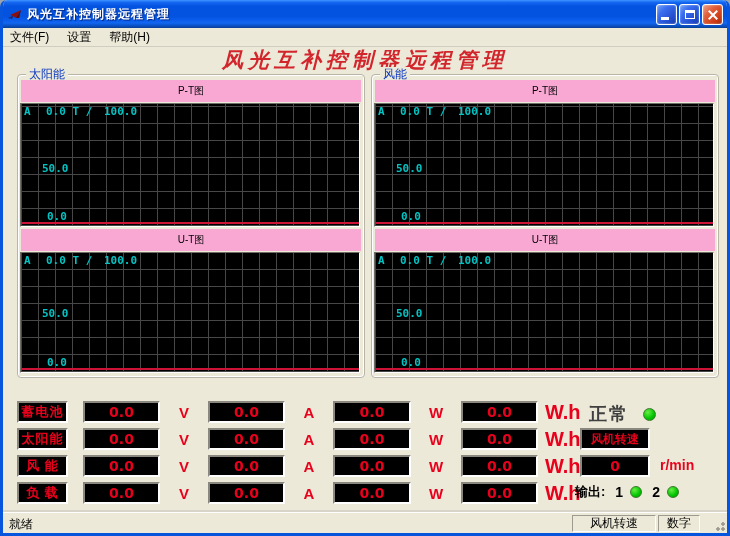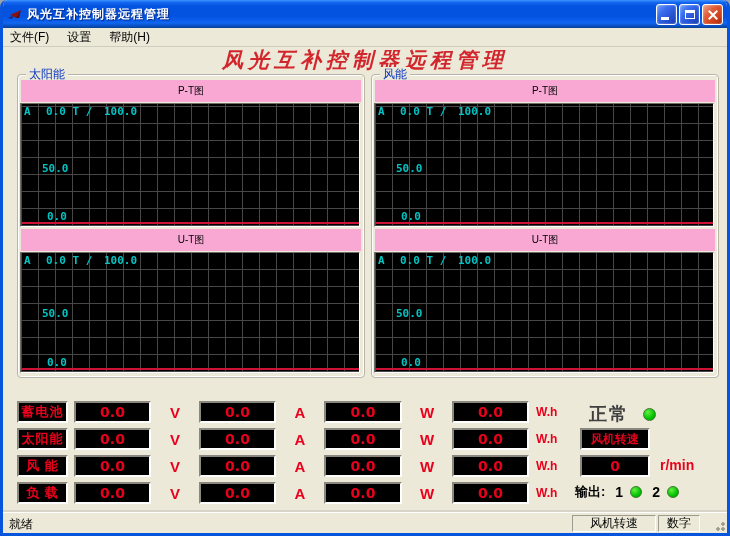--- a/index.html
+++ b/index.html
@@ -91,25 +91,25 @@
   .trace{ position:absolute; left:0; right:0; bottom:2px; height:2px; background:#cc1335; }
 
   
   .rrow{ position:absolute; left:14px; height:22px; display:flex; align-items:center; }
   .lcd{
     height:22px; background:#000;
     border-top:2px solid #8a887e; border-left:2px solid #8a887e;
     border-right:2px solid #fff; border-bottom:2px solid #fff;
     color:#e8001c; font-weight:bold; display:flex; align-items:center; justify-content:center;
   }
-  .lcd.lbl{ width:51px; font-size:13px; letter-spacing:1px; margin-right:6px; }
+  .lcd.lbl{ width:51px; font-size:13px; letter-spacing:1px; margin-right:15px; }
   .lcd.val{ width:77px; font-size:14px; font-family:"DejaVu Sans", sans-serif; }
   .unit{ color:#e8001c; font-weight:bold; font-size:15px; text-align:center; }
   .unit.v{ width:48px; } .unit.a{ width:48px; } .unit.w{ width:50px; }
-  .unit.wh{ width:40px; text-align:left; padding-left:7px; font-size:12px; }
+  .unit.wh{ width:40px; text-align:left; padding-left:7px; font-size:20px; }
   .lcd.val.w3{ width:78px; }
 
   
   .normal-wrap{ position:absolute; left:586px; top:402px; display:flex; align-items:center; }
   .normal-label{ font-size:18px; font-weight:bold; color:#404040; letter-spacing:2px; }
   .dot{
     width:13px; height:13px; border-radius:50%;
     background:radial-gradient(circle at 35% 30%, #66ee44, #00c400 60%, #009900);
     border:1px solid #3a7a2a; margin-left:14px;
   }

